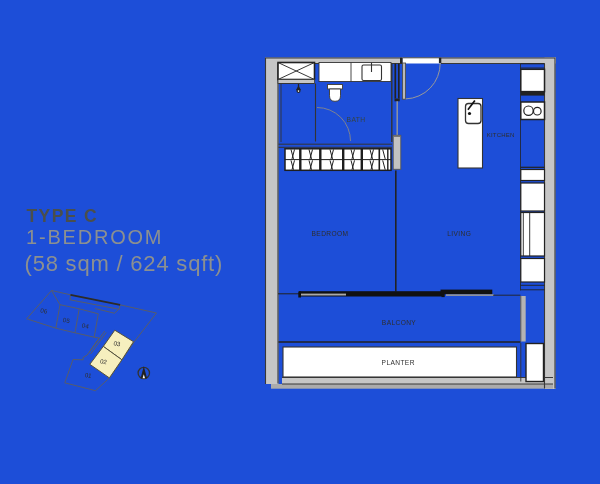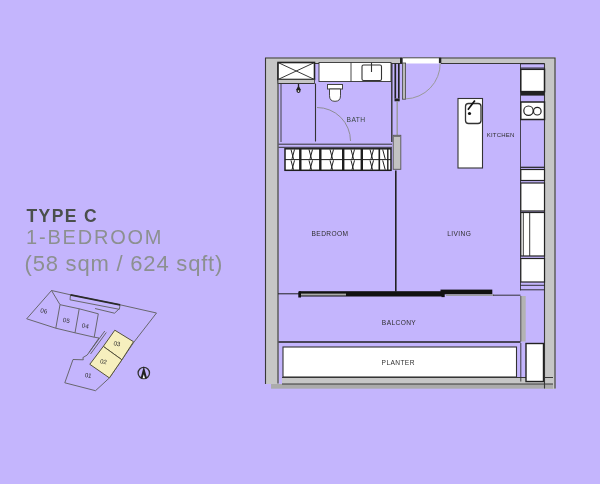--- a/index.html
+++ b/index.html
@@ -1,16 +1,16 @@
 <!DOCTYPE html>
 <html><head>
 <meta charset="utf-8">
 <style>
 html,body{margin:0;padding:0;background:#ffffff;}
-#page{position:relative;width:600px;height:484px;background:#c4b5fd;overflow:hidden;}
+#page{position:relative;width:600px;height:484px;background:#1d4ed8;overflow:hidden;}
 svg{position:absolute;top:0;left:0;}
 text{font-family:"Liberation Sans",sans-serif;}
 </style>
 </head>
 <body>
 <div id="page">
 <svg width="600" height="484" viewBox="0 0 600 484">
 
   <text x="26.5" y="221.5" font-size="17.5" font-weight="bold" fill="#4a4f4c" letter-spacing="1.4">TYPE C</text>
   <text x="26" y="243.5" font-size="20" fill="#8c9090" letter-spacing="1.8">1-BEDROOM</text>

